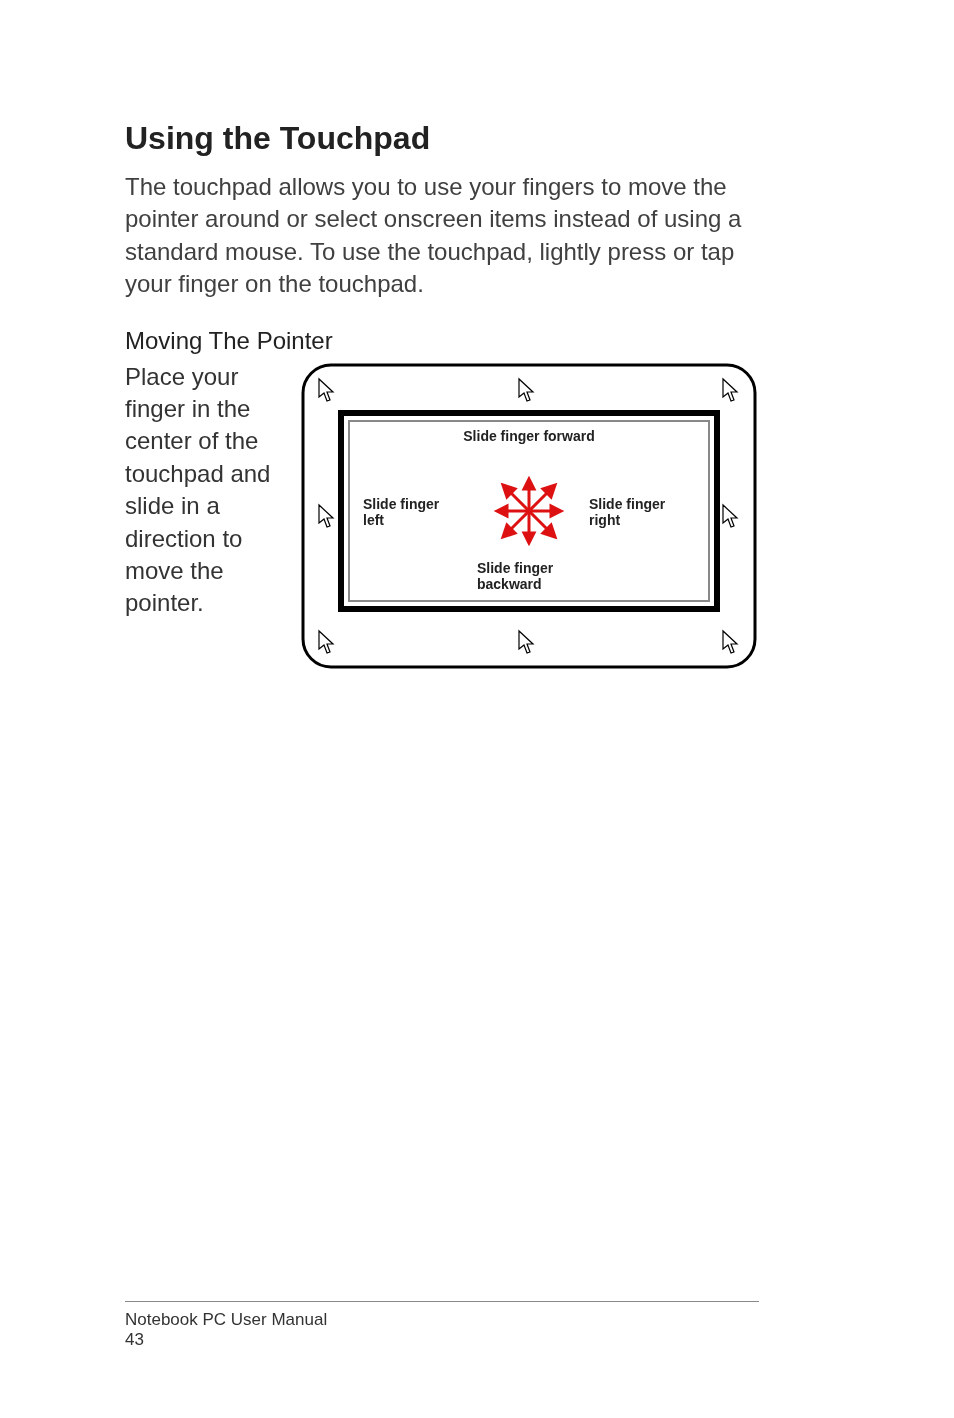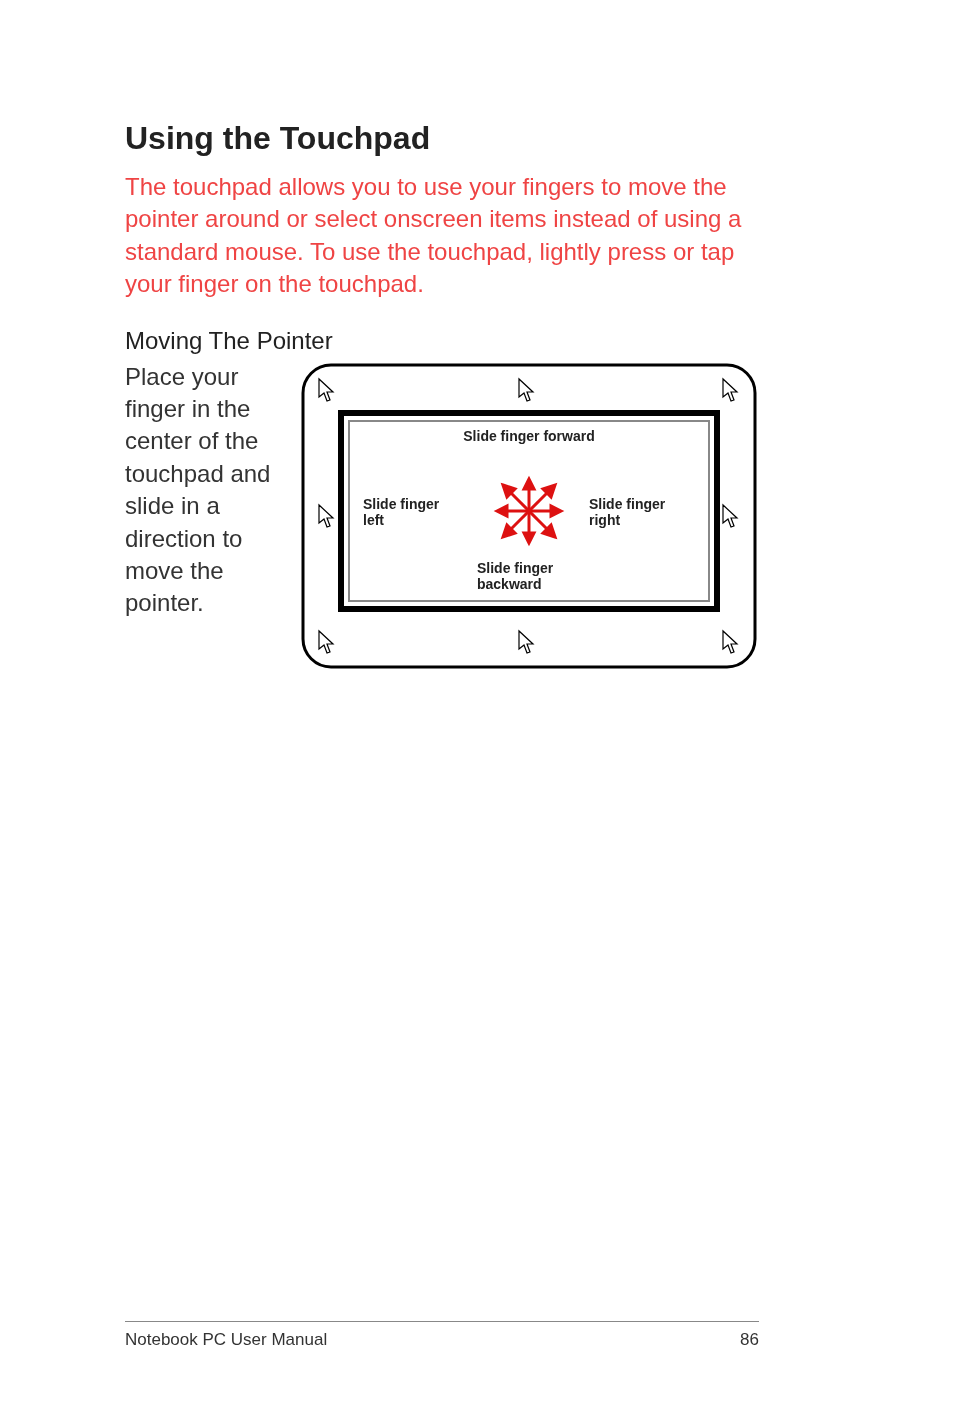--- a/index.html
+++ b/index.html
@@ -21,21 +21,21 @@
   h1.section-title {
     font-size: 32px;
     font-weight: 700;
     margin: 0 0 14px 0;
     color: #222;
   }
   p.body-text {
     font-size: 24px;
     line-height: 1.35;
     margin: 0 0 26px 0;
-    color: #ef4444;
+    color: #404040;
     font-weight: 400;
   }
   h2.sub-title {
     font-size: 24px;
     font-weight: 400;
     margin: 0 0 6px 0;
     color: #222;
   }
   .row2 {
     display: flex;
@@ -56,20 +56,21 @@
     position: absolute;
     left: 125px;
     right: 125px;
     bottom: 68px;
     border-top: 1px solid #888;
     padding-top: 8px;
     display: flex;
     justify-content: space-between;
     font-size: 17px;
     color: #333;
+    flex-direction: column;
   }
 </style>
 </head>
 <body>
 
 <div class="page">
 
   <h1 class="section-title">Using the Touchpad</h1>
 
   <p class="body-text">The touchpad allows you to use your fingers to move the pointer around or select onscreen items instead of using a standard mouse. To use the touchpad, lightly press or tap your finger on the touchpad.</p>
@@ -139,16 +140,16 @@
         <text x="178" y="212" font-size="14" fill="#222">
           <tspan x="178" dy="0">Slide finger</tspan>
           <tspan x="178" dy="16">backward</tspan>
         </text>
       </svg>
     </div>
   </div>
 
   <div class="footer">
     <span>Notebook PC User Manual</span>
-    <span>86</span>
+    <span>43</span>
   </div>
 
 </div>
 
 </body></html>

